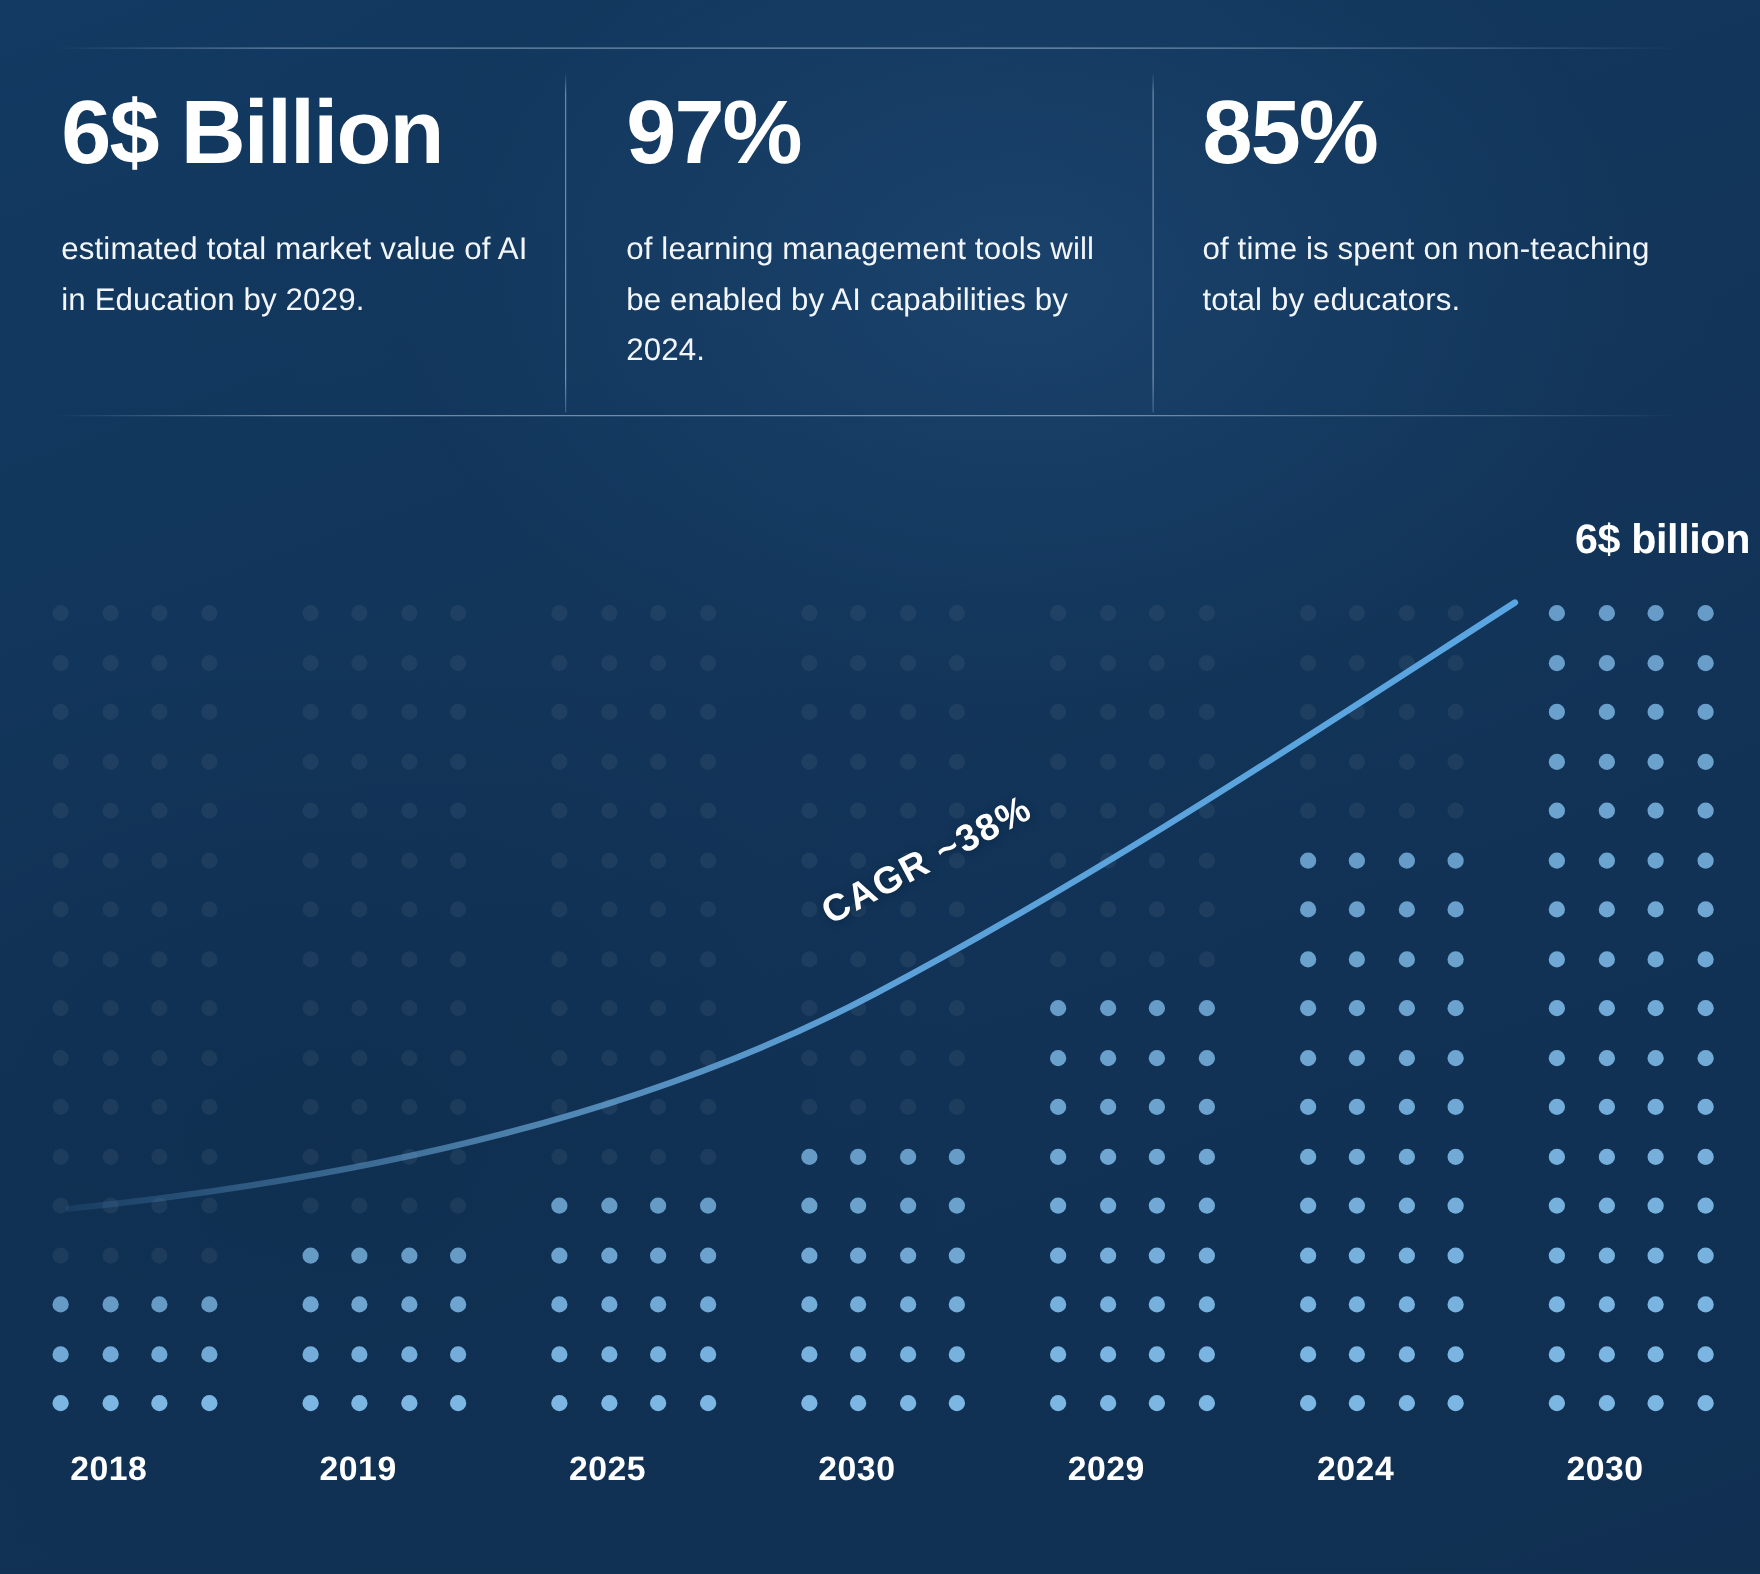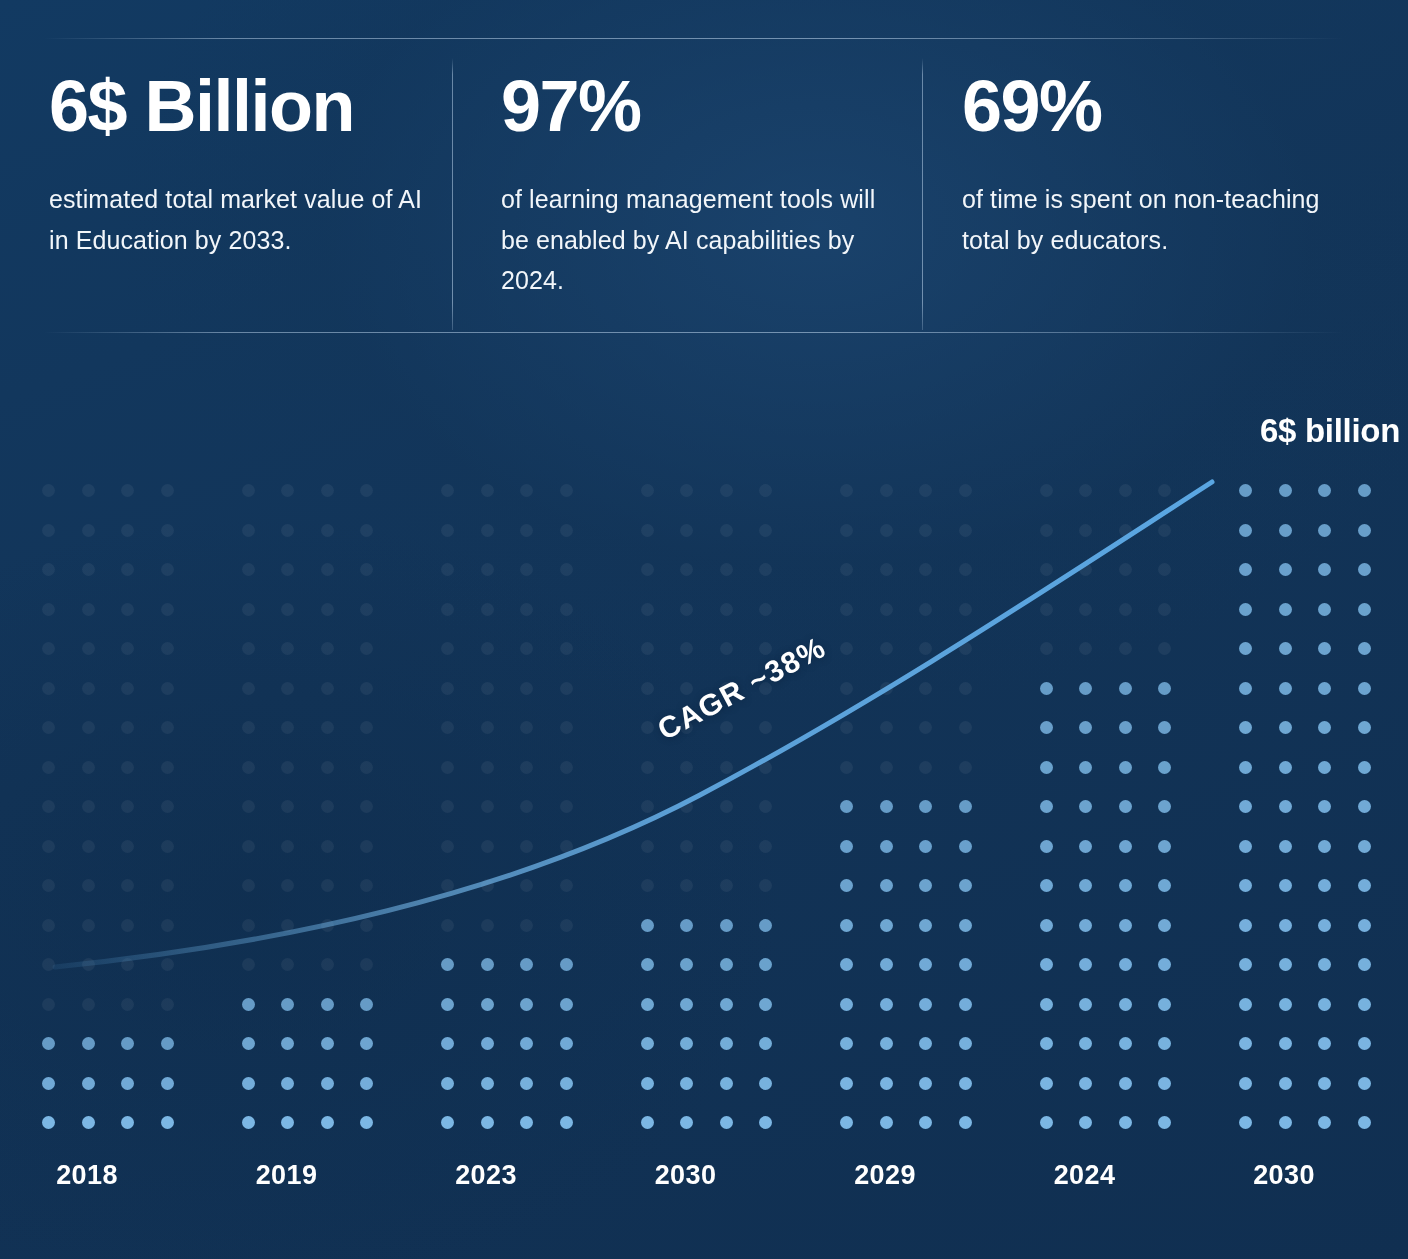--- a/index.html
+++ b/index.html
@@ -197,30 +197,30 @@
 
   <div id="stats-band">
 
     <div class="hrule top"></div>
     <div class="hrule bottom"></div>
     <div class="vrule v1"></div>
     <div class="vrule v2"></div>
 
     <div class="stat s1">
       <div class="stat-value">6$ Billion</div>
-      <div class="stat-desc">estimated total market value of AI in Education by 2033.</div>
+      <div class="stat-desc">estimated total market value of AI in Education by 2029.</div>
     </div>
 
     <div class="stat s2">
       <div class="stat-value">97%</div>
       <div class="stat-desc">of learning management tools will be enabled by AI capabilities by 2024.</div>
     </div>
 
     <div class="stat s3">
-      <div class="stat-value">69%</div>
+      <div class="stat-value">85%</div>
       <div class="stat-desc">of time is spent on non-teaching total by educators.</div>
     </div>
   </div>
 
   <div id="chart">
 
     <div id="plot">
 
       <div class="dot-col" style="left: 42px;">
           <span class="dot off" style="left: 0px; top: 94px;"></span>
@@ -725,21 +725,21 @@
         <path d="M 55 577 C 300 552, 520 500, 700 405 C 880 310, 1060 190, 1212 92" fill="none" stroke="url(#curveGrad)" stroke-width="5" stroke-linecap="round"></path>
       </svg>
 
       <div id="end-label">6$ billion</div>
       <div id="cagr-label">CAGR ~38%</div>
     </div>
 
     <div id="years">
         <div class="year" style="left: 11px;">2018</div>
         <div class="year" style="left: 210.5px;">2019</div>
-        <div class="year" style="left: 410px;">2023</div>
+        <div class="year" style="left: 410px;">2025</div>
         <div class="year" style="left: 609.5px;">2030</div>
         <div class="year" style="left: 809px;">2029</div>
         <div class="year" style="left: 1008.5px;">2024</div>
         <div class="year" style="left: 1208px;">2030</div>
       </div>
   </div>
 
 </div>
 
 </body></html>

